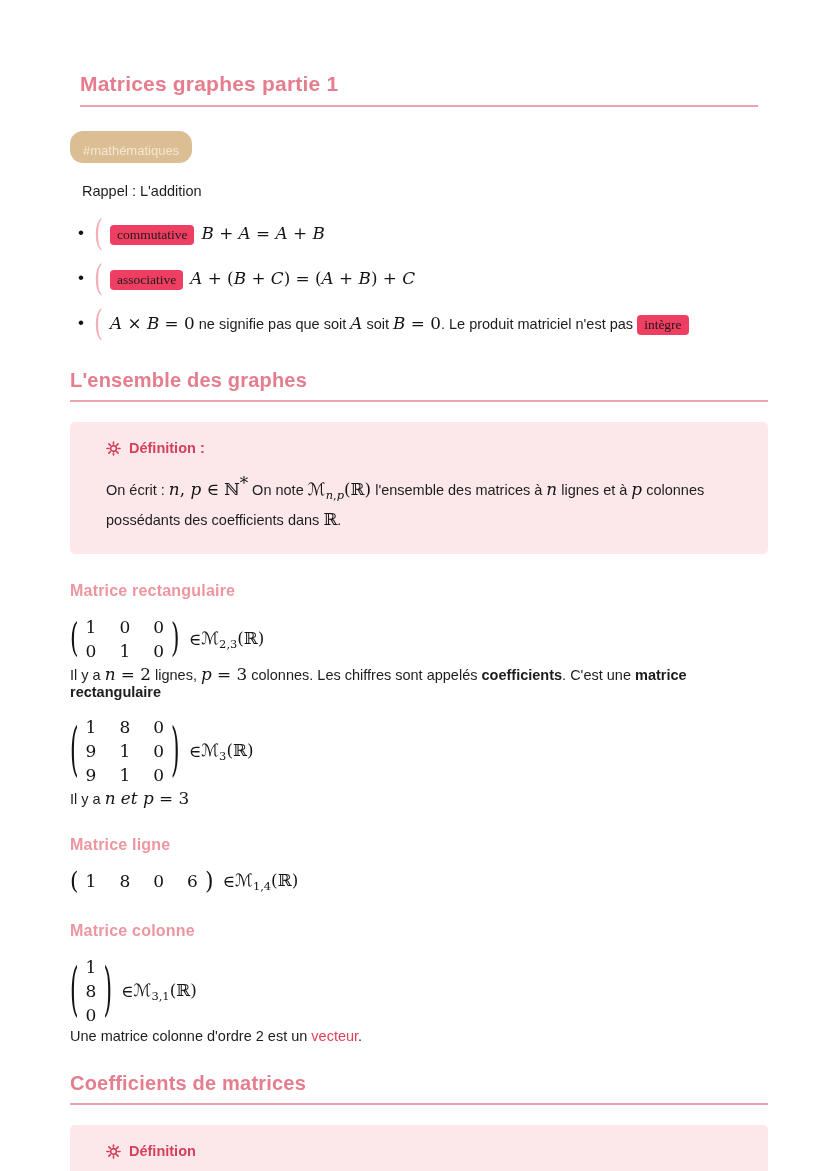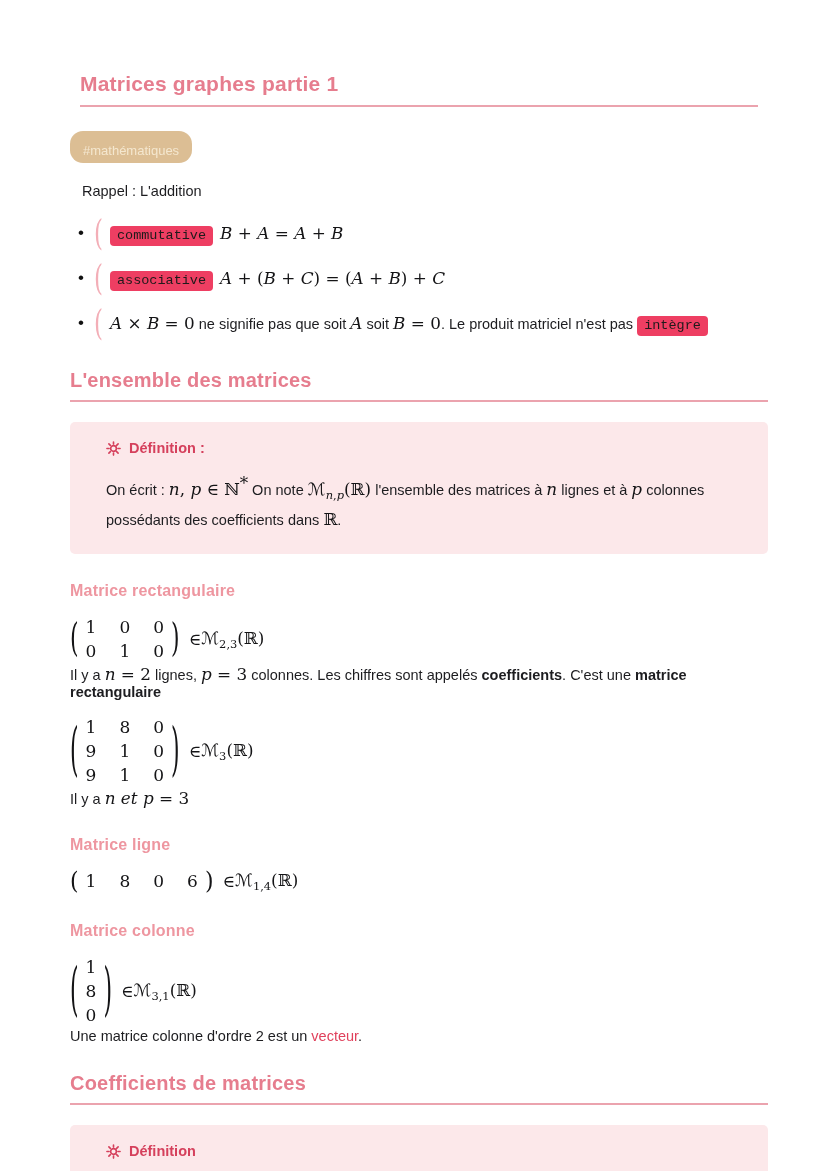--- a/index.html
+++ b/index.html
@@ -35,21 +35,21 @@
     font-size:23px;display:inline-block;line-height:1;transform:scaleY(1.5);
     transform-origin:center;margin-right:7px;}
   .rich{display:inline;}
 
   
   .rich .t{white-space:pre-wrap;}
   .m, .rich .m{font-family:"DejaVu Serif","DejaVu Sans",serif;font-size:1.16em;color:#141416;}
   .m i{font-style:italic;}
   .rich .b{font-weight:600;}
   .rich .hl, .hl{background:var(--hl);color:var(--hl_text);font-size:13.5px;
-    font-family:Liberation Mono, monospace;padding:2px 7px 3px;border-radius:4px;
+    font-family:Liberation Serif, serif;padding:2px 7px 3px;border-radius:4px;
     margin-right:7px;}
   .rich .link{color:var(--link);}
   sub{font-size:68%;}
   sup{font-size:68%;}
 
   
   .callout{margin-top:20px;background:var(--callout_bg);border-radius:5px;
     padding:18px 24px 22px 36px;}
   .callout-title{display:flex;align-items:center;gap:8px;color:var(--callout_title);
     font-weight:700;font-size:14.5px;margin-bottom:15px;}
@@ -88,21 +88,21 @@
       <span class="pink-paren">(</span>
       <span class="rich"><span class="hl">associative</span><span class="m"><i>A</i> + (<i>B</i> + <i>C</i>) = (<i>A</i> + <i>B</i>) + <i>C</i></span></span>
     </li>
     <li>
       <span class="dot">•</span>
       <span class="pink-paren">(</span>
       <span class="rich"><span class="m"><i>A</i> × <i>B</i> = 0</span><span class="t"> ne signifie pas que soit </span><span class="m"><i>A</i></span><span class="t"> soit </span><span class="m"><i>B</i> = 0</span><span class="t">. Le produit matriciel n'est pas </span><span class="hl">intègre</span></span>
     </li>
   </ul>
 
-  <h2>L'ensemble des matrices</h2>
+  <h2>L'ensemble des graphes</h2>
 
   <div class="callout">
     <div class="callout-title">
       <span class="gear">
         <svg width="15" height="15" viewBox="0 0 24 24">
             <g stroke="#d5405c" stroke-width="2.6" fill="none" stroke-linecap="round">
               <circle cx="12" cy="12" r="4.6"></circle>
               <path d="M12 1.5v3.4M12 19.1v3.4M1.5 12h3.4M19.1 12h3.4M4.6 4.6l2.4 2.4M17 17l2.4 2.4M19.4 4.6L17 7M7 17l-2.4 2.4"></path>
             </g>
           </svg>

